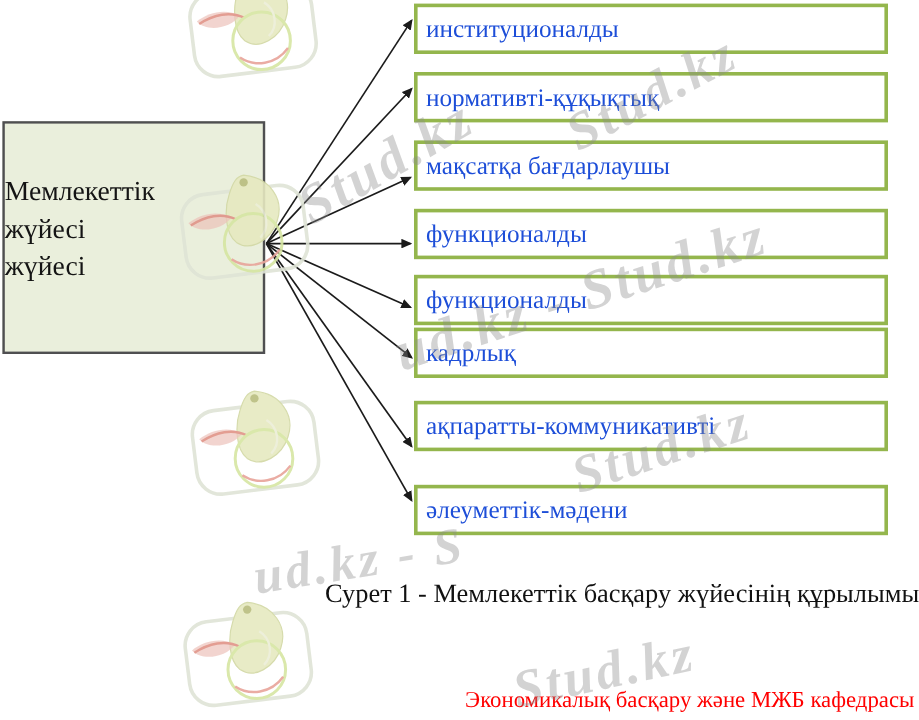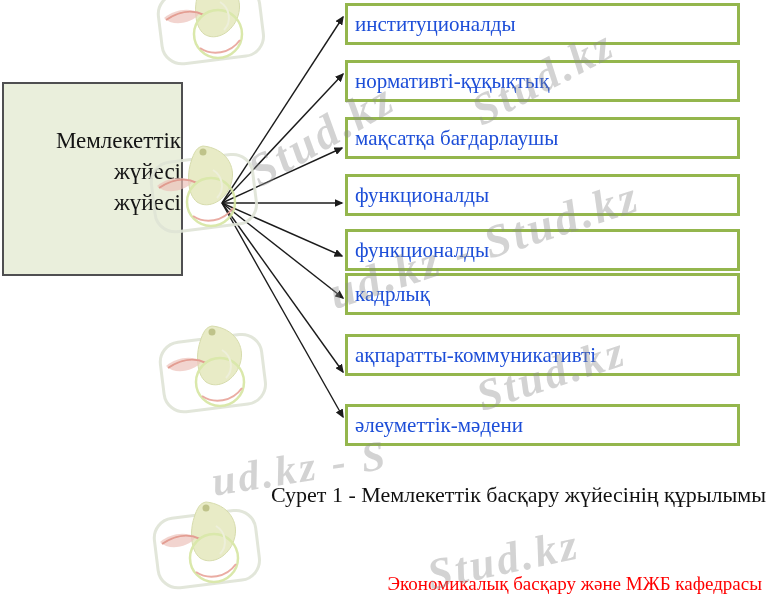--- a/index.html
+++ b/index.html
@@ -1,22 +1,22 @@
 <!DOCTYPE html>
 <html style="--root-fill: #eaefdc; --root-border: #4f4f51; --branch-border: #94b64d; --branch-fill: #ffffff; --footer-color: #ff0000; --wm-color: rgba(140,140,140,0.38);"><head>
 <meta charset="utf-8">
 <style>
   html,body{margin:0;padding:0;background:#fff;}
   .page{position:relative;width:766px;height:600px;background:#fff;overflow:hidden;
         font-family:"Liberation Serif","DejaVu Serif",serif;}
 
   
-  .main-box{position:absolute;left:2px;top:82px;width:181px;height:194px;box-sizing:border-box;
+  .main-box{position:absolute;left:2px;top:101px;width:219px;height:194px;box-sizing:border-box;
             background:var(--root-fill,#eaefdc);border:2px solid var(--root-border,#4f4f51);
-            display:flex;flex-direction:column;align-items:flex-end;justify-content:center;
+            display:flex;flex-direction:column;align-items:flex-start;justify-content:center;
             padding-bottom:16px;z-index:1;}
   .main-box .line{font-size:23px;line-height:31px;color:#141414;text-align:center;}
 
   
   .branch{position:absolute;left:345px;width:395px;height:42px;box-sizing:border-box;
           background:var(--branch-fill,#fff);border:3px solid var(--branch-border,#94b64d);
           display:flex;align-items:center;padding-left:7px;z-index:1;}
   .branch .branch-label{font-size:21px;color:#1d4ed8;white-space:nowrap;}
 
   

